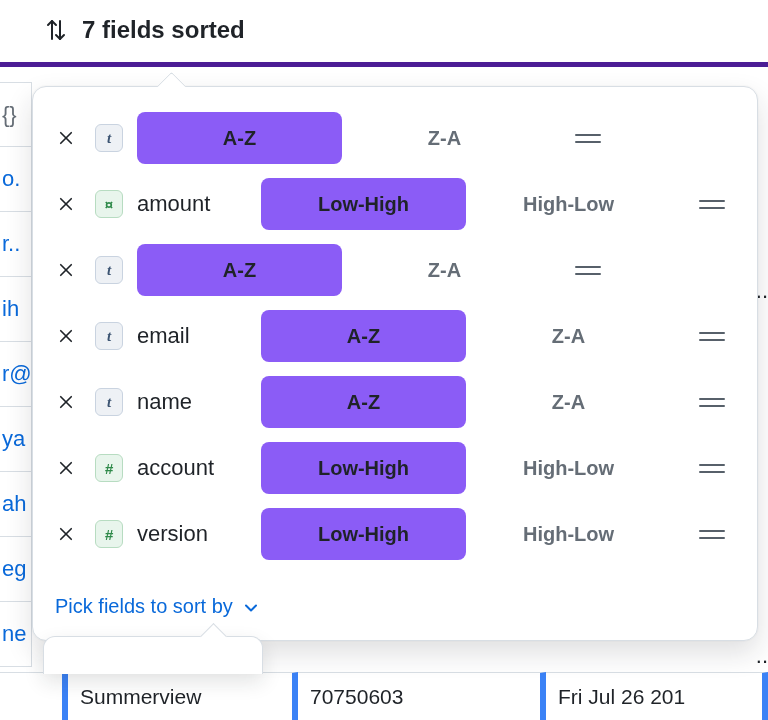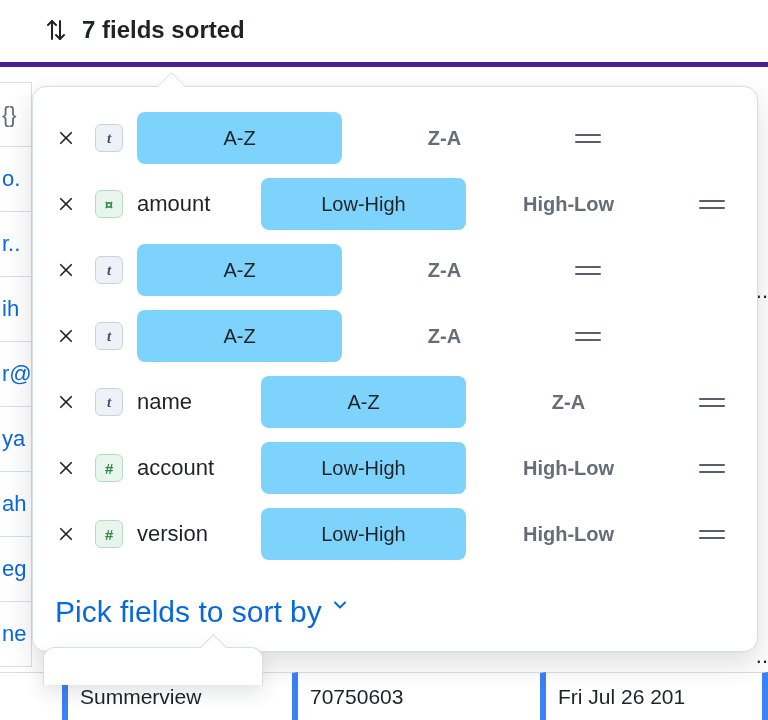--- a/index.html
+++ b/index.html
@@ -82,31 +82,31 @@
   .type-c{ background:#e8f5ec; border:1px solid #b7dcc1; color:#2f8a4a; }
   .type-h{ background:#e8f5ec; border:1px solid #b7dcc1; color:#2f8a4a; font-style:italic;}
   .field-name{ font-size:22px; color:#1f2328; flex:0 0 110px; }
   .toggle-group{
     display:flex; gap:0; flex:1; max-width:410px;
   }
   .toggle-btn{
     flex:1; height:52px; display:flex; align-items:center; justify-content:center;
     font-size:20px; font-weight:600; color:#656d76; cursor:pointer; border-radius:8px;
   }
-  .toggle-btn.active{ background:#7dd3fc; color:#1f2328; font-weight:400;}
+  .toggle-btn.active{ background:#8b5cf6; color:#1f2328; font-weight:700;}
   .drag-handle{
     width:34px; height:24px; display:flex; flex-direction:column; align-items:center; justify-content:center; gap:5px; cursor:grab; margin-left:10px;
   }
   .drag-handle span{ width:26px; height:2px; background:#57606a; border-radius:1px;}
 
   .popover-footer{
     display:flex; align-items:center; justify-content:space-between;
     padding: 20px 22px 22px 22px; margin-top:8px;
   }
-  .pick-fields{ display:flex; align-items:flex-start; gap:8px; color:#0969da; font-size:30px; cursor:pointer;}
+  .pick-fields{ display:flex; align-items:flex-end; gap:8px; color:#0969da; font-size:20px; cursor:pointer;}
   .pick-fields svg{display:block;}
   .clear-sort{ color:#0969da; font-size:23px; cursor:pointer;}
 
   
   .sub-pop{
     position:absolute; left:10px; bottom:-34px;
     width:220px; height:38px;
     background:#fff; border:1px solid #d8dee4; border-bottom:none;
     border-radius:12px 12px 0 0;
     box-shadow: 0 8px 20px rgba(27,31,36,0.12);
@@ -219,20 +219,21 @@
         </div>
       </div>
       <div class="sort-row">
         <div class="remove-btn">
           <svg width="18" height="18" viewBox="0 0 24 24" fill="none" stroke="#1f2328" stroke-width="2.2" stroke-linecap="round">
             <line x1="5" y1="5" x2="19" y2="19"></line>
             <line x1="19" y1="5" x2="5" y2="19"></line>
           </svg>
         </div>
         <div class="type-badge type-t">t</div>
+        <div class="field-name">email</div>
         <div class="toggle-group">
           <div class="toggle-btn active">A-Z</div>
           <div class="toggle-btn">Z-A</div>
         </div>
         <div class="drag-handle">
           <span></span>
           <span></span>
         </div>
       </div>
       <div class="sort-row">

